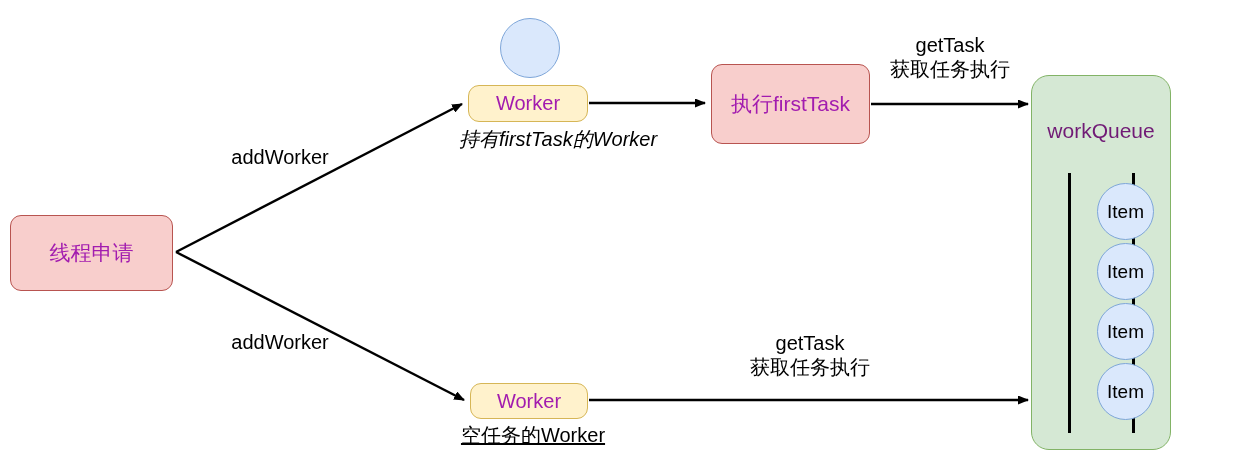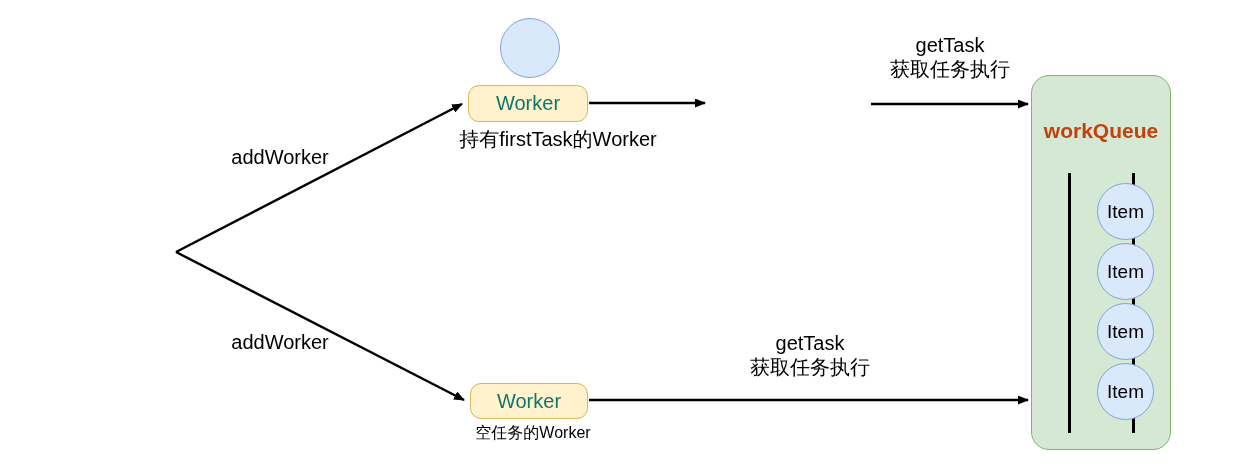--- a/index.html
+++ b/index.html
@@ -23,21 +23,21 @@
     height: 474px;
     pointer-events: none;
   }
   .node {
     position: absolute;
     box-sizing: border-box;
     display: flex;
     align-items: center;
     justify-content: center;
     text-align: center;
-    color: #0f766e;
+    color: #a21caf;
     line-height: 1.15;
   }
   .box {
     border-radius: 11px;
   }
   .box-pink {
     background: #f8cecc;
     border: 1.6px solid #b85450;
   }
   .box-yellow {
@@ -58,23 +58,22 @@
   }
   .lbl {
     position: absolute;
     color: #000000;
     white-space: nowrap;
     text-align: center;
     line-height: 1.18;
   }
   .queue-title {
     position: absolute;
-    color: #c2410c;
+    color: #701a75;
     white-space: nowrap;
-    font-weight: bold;
   }
   .qline {
     position: absolute;
     background: #000000;
     width: 2.5px;
   }
   .item-circle {
     position: absolute;
     border-radius: 50%;
     background: #dae8fc;
@@ -106,50 +105,56 @@
 
     <line x1="176" y1="252" x2="464" y2="400" stroke="#000000" stroke-width="2.4" marker-end="url(#arrow)"></line>
 
     <line x1="589" y1="103" x2="705" y2="103" stroke="#000000" stroke-width="2.6" marker-end="url(#arrow)"></line>
 
     <line x1="871" y1="104" x2="1028" y2="104" stroke="#000000" stroke-width="2.6" marker-end="url(#arrow)"></line>
 
     <line x1="589" y1="400" x2="1028" y2="400" stroke="#000000" stroke-width="2.6" marker-end="url(#arrow)"></line>
   </svg>
 
+  <div class="node box box-pink" style="left:10px; top:215px; width:163px; height:76px; font-size:21px;">
+    <span>线程申请</span>
+  </div>
 
   <div class="node circle" style="left:500px; top:18px; width:60px; height:60px;"></div>
 
   <div class="node box box-yellow" style="left:468px; top:85px; width:120px; height:37px; font-size:20px;">
     <span>Worker</span>
   </div>
 
-  <div class="lbl" style="left:328px; top:128px; width:460px; font-size:20px;">
+  <div class="lbl" style="left:328px; top:128px; width:460px; font-size:20px;font-style:italic;">
     <span>持有firstTask的Worker</span>
   </div>
 
   <div class="lbl" style="left:155px; top:146px; width:250px; font-size:20px;">
     <span>addWorker</span>
   </div>
 
+  <div class="node box box-pink" style="left:711px; top:64px; width:159px; height:80px; font-size:21px;">
+    <span>执行firstTask</span>
+  </div>
 
   <div class="lbl" style="left:830px; top:34px; width:240px; font-size:20px;">
     <div>getTask</div>
     <div>获取任务执行</div>
   </div>
 
   <div class="lbl" style="left:155px; top:331px; width:250px; font-size:20px;">
     <span>addWorker</span>
   </div>
 
   <div class="node box box-yellow" style="left:470px; top:383px; width:118px; height:36px; font-size:20px;">
     <span>Worker</span>
   </div>
 
-  <div class="lbl" style="left:388px; top:424px; width:290px; font-size:16px;">
+  <div class="lbl" style="left:388px; top:424px; width:290px; font-size:20px;text-decoration:underline;">
     <span>空任务的Worker</span>
   </div>
 
   <div class="lbl" style="left:690px; top:332px; width:240px; font-size:20px;">
     <div>getTask</div>
     <div>获取任务执行</div>
   </div>
 
   <div class="node box box-green" style="left:1031px; top:75px; width:140px; height:375px;">
   </div>

